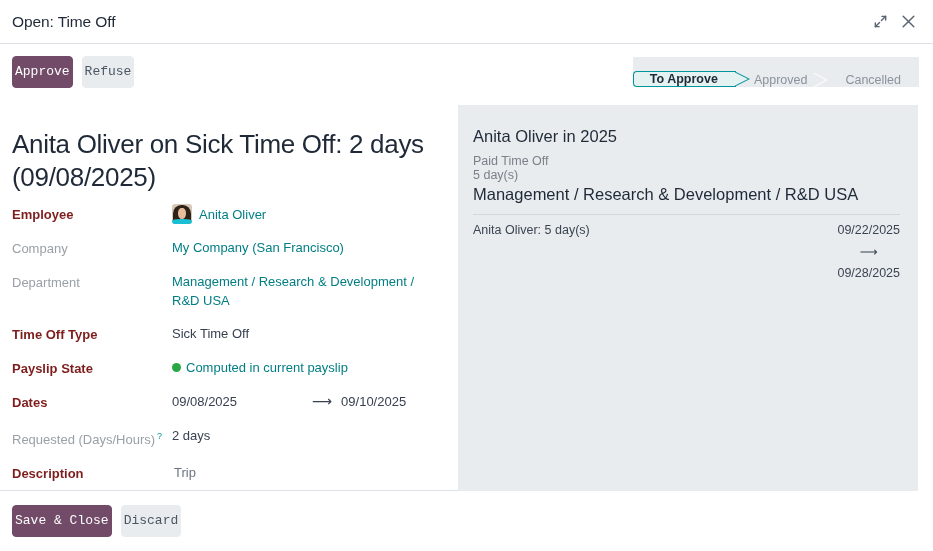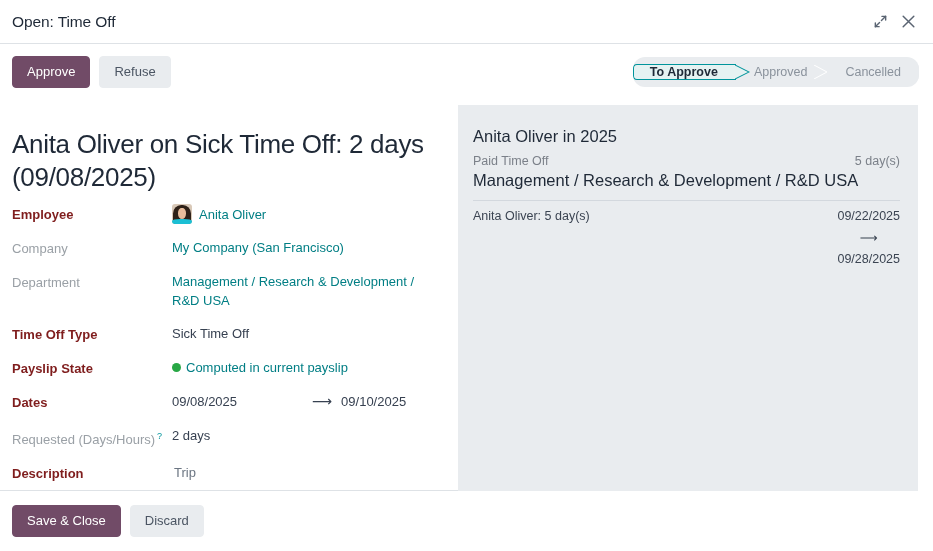--- a/index.html
+++ b/index.html
@@ -59,24 +59,24 @@
   
   .actionbar {
     flex: 0 0 56px;
     height: 56px;
     display: flex;
     align-items: center;
     padding: 0 14px 0 12px;
     background: #ffffff;
   }
   .btn {
-    font-family: Liberation Sans, sans-serif;
+    font-family: Liberation Mono, monospace;
     font-size: 13px;
     border-radius: 4px;
-    padding: 7px 14px;
+    padding: 7px 2px;
     cursor: pointer;
     border: 1px solid transparent;
     line-height: 1.2;
     white-space: nowrap;
   }
   .btn-primary {
     background: #714b67;
     color: #ffffff;
     border-color: #714b67;
   }
@@ -84,24 +84,24 @@
     background: #e9ecef;
     color: #4b5563;
     border-color: #e9ecef;
     margin-left: 9px;
   }
   .actionbar-spacer { flex: 1 1 auto; }
 
   
   .statusbar {
     display: flex;
-    align-items: center;
+    align-items: flex-end;
     height: 30px;
     background: #e9ecef;
-    border-radius: 12px;
+    border-radius: 1px;
     overflow: hidden;
     position: relative;
     margin-left: 8px;
   }
   .status-step {
     position: relative;
     display: flex;
     align-items: center;
     padding: 0 20px 0 18px;
     font-size: 12.5px;
@@ -270,20 +270,21 @@
     color: #1f2937;
     margin-bottom: 7px;
   }
   .side-subrow {
     display: flex;
     align-items: baseline;
     justify-content: space-between;
     font-size: 12.5px;
     color: #7b8089;
     margin-bottom: 1px;
+    flex-direction: column;
   }
   .side-dept {
     font-size: 16.5px;
     line-height: 22px;
     color: #1f2937;
     margin-bottom: 9px;
   }
   .side-divider {
     border-top: 1px solid #d3d8de;
     margin-bottom: 8px;

